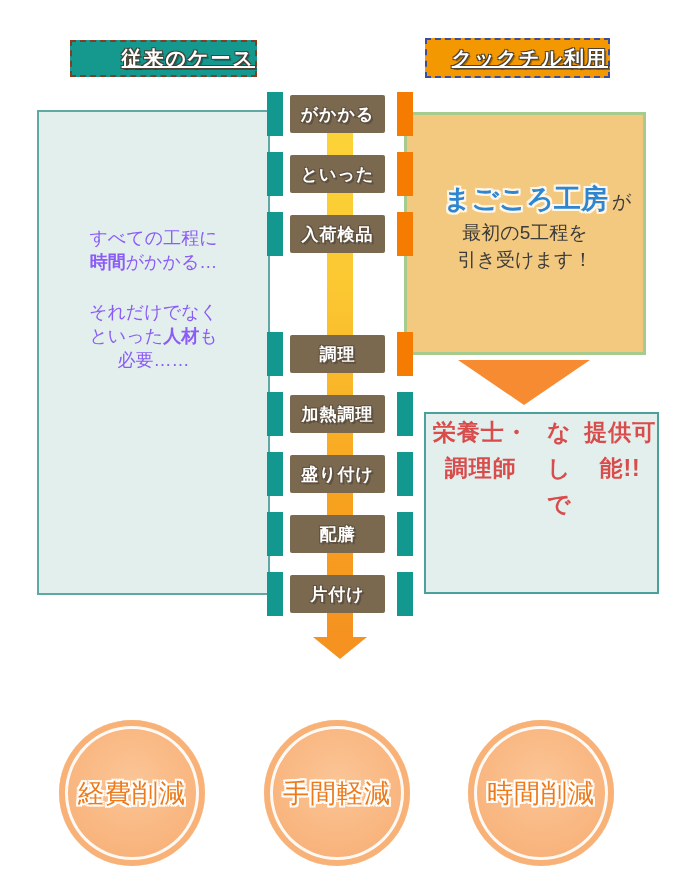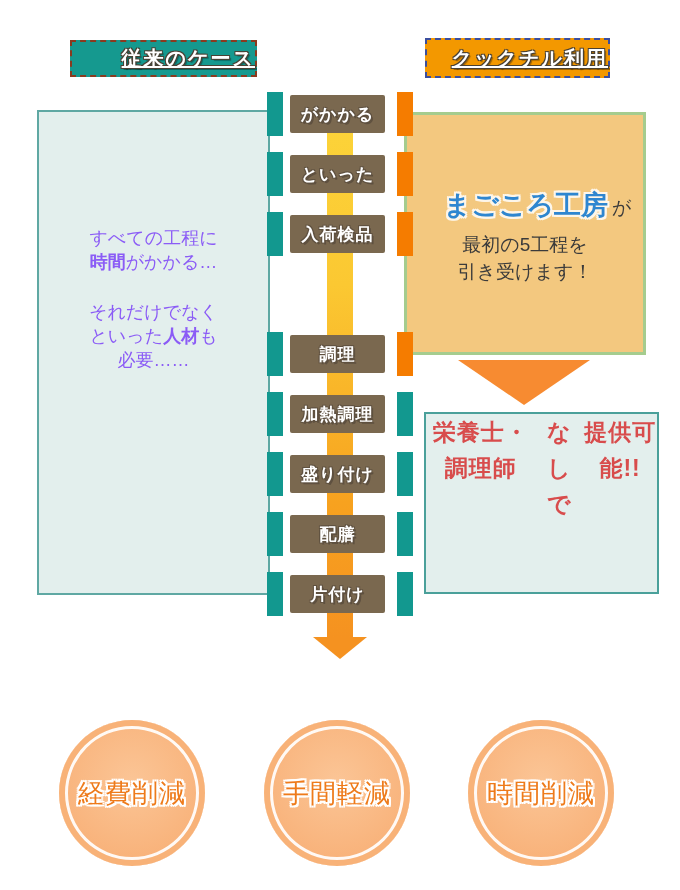--- a/index.html
+++ b/index.html
@@ -26,21 +26,21 @@
     position:absolute;left:0;top:114px;width:100%;text-align:center;
     font-size:18px;line-height:24px;color:#8b5cf6;
   }
   .note-gap{margin-top:26px;}
   .left-panel-text strong{font-weight:bold;}
   
   .tan-panel{
     position:absolute;left:404px;top:112px;width:242px;height:243px;
     background:#f3c87f;border:3px solid #a5cc8e;box-sizing:border-box;text-align:center;
   }
-  .brand-line{margin-top:68px;line-height:44px;white-space:nowrap;padding-left:25px;}
+  .brand-line{margin-top:68px;line-height:32px;white-space:nowrap;padding-left:25px;}
   .brand{
     font-size:27px;font-weight:bold;color:#2e86d0;
     text-shadow:-2px -2px 0 #fdf6ea,2px -2px 0 #fdf6ea,-2px 2px 0 #fdf6ea,2px 2px 0 #fdf6ea,-2px 0 0 #fdf6ea,2px 0 0 #fdf6ea,0 -2px 0 #fdf6ea,0 2px 0 #fdf6ea;
   }
   .brand-suffix{font-size:19px;color:#3b3b3b;margin-left:4px;}
   .tan-line{font-size:19px;line-height:27px;color:#3b3b3b;}
   .tan-lines{margin-top:0;}
   
   .handoff-arrow{
     position:absolute;left:458px;top:360px;width:0;height:0;

